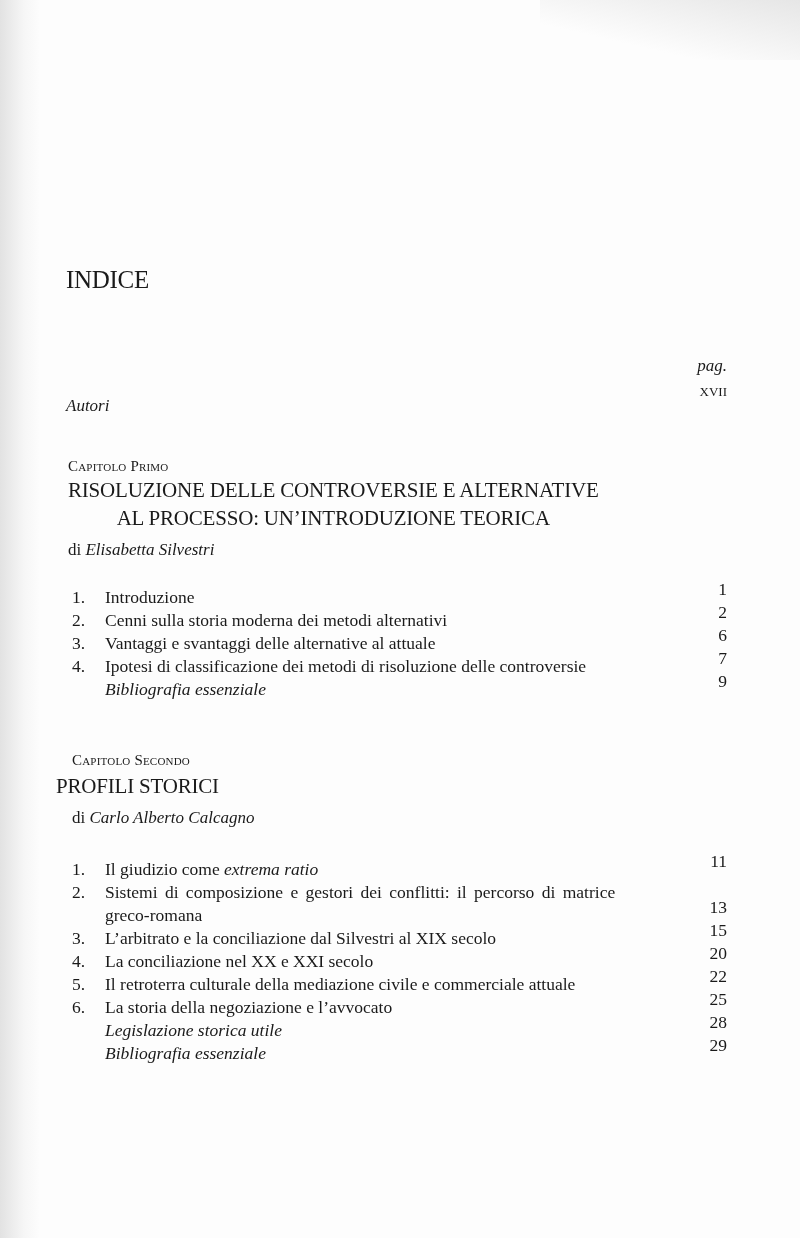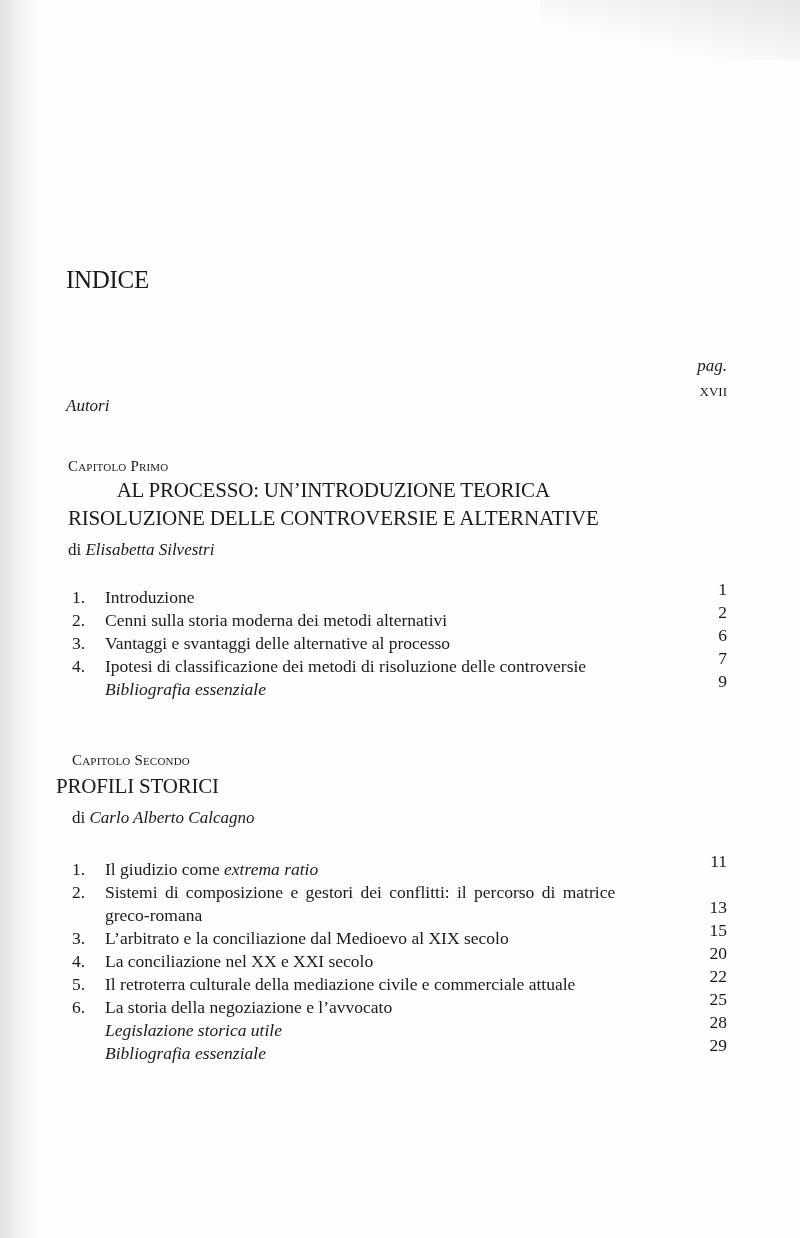--- a/index.html
+++ b/index.html
@@ -45,42 +45,42 @@
 
 <div class="page">
 
   <div class="abs title">INDICE</div>
   <div class="abs pag">pag.</div>
   <div class="abs autori-page">XVII</div>
   <div class="abs autori">Autori</div>
 
   <div class="abs cap-label" style="left:68px; top:458px;">Capitolo Primo</div>
   <div class="abs cap-title" style="left:68px; top:476px;">
+    <div>RISOLUZIONE DELLE CONTROVERSIE E ALTERNATIVE</div>
     <div>AL PROCESSO: UN’INTRODUZIONE TEORICA</div>
-    <div>RISOLUZIONE DELLE CONTROVERSIE E ALTERNATIVE</div>
   </div>
   <div class="abs byline" style="left:68px; top:540px;">
     <span>di</span>
     <i>Elisabetta Silvestri</i>
   </div>
 
   <div class="toc ch1" style="top:586px;">
     <div class="toc-row">
       <span class="num">1.</span>
       <span class="txt">Introduzione</span>
       <span class="pg">1</span>
     </div>
     <div class="toc-row">
       <span class="num">2.</span>
       <span class="txt">Cenni sulla storia moderna dei metodi alternativi</span>
       <span class="pg">2</span>
     </div>
     <div class="toc-row">
       <span class="num">3.</span>
-      <span class="txt">Vantaggi e svantaggi delle alternative al processo</span>
+      <span class="txt">Vantaggi e svantaggi delle alternative al attuale</span>
       <span class="pg">6</span>
     </div>
     <div class="toc-row">
       <span class="num">4.</span>
       <span class="txt">Ipotesi di classificazione dei metodi di risoluzione delle controversie</span>
       <span class="pg">7</span>
     </div>
     <div class="toc-row italic">
       <span class="txt">Bibliografia essenziale</span>
       <span class="pg">9</span>
@@ -105,21 +105,21 @@
     <div class="toc-row">
       <span class="num">2.</span>
       <span class="txt justify">Sistemi di composizione e gestori dei conflitti: il percorso di matrice</span>
     </div>
     <div class="toc-row">
       <span class="txt">greco-romana</span>
       <span class="pg">13</span>
     </div>
     <div class="toc-row">
       <span class="num">3.</span>
-      <span class="txt">L’arbitrato e la conciliazione dal Medioevo al XIX secolo</span>
+      <span class="txt">L’arbitrato e la conciliazione dal Silvestri al XIX secolo</span>
       <span class="pg">15</span>
     </div>
     <div class="toc-row">
       <span class="num">4.</span>
       <span class="txt">La conciliazione nel XX e XXI secolo</span>
       <span class="pg">20</span>
     </div>
     <div class="toc-row">
       <span class="num">5.</span>
       <span class="txt">Il retroterra culturale della mediazione civile e commerciale attuale</span>

